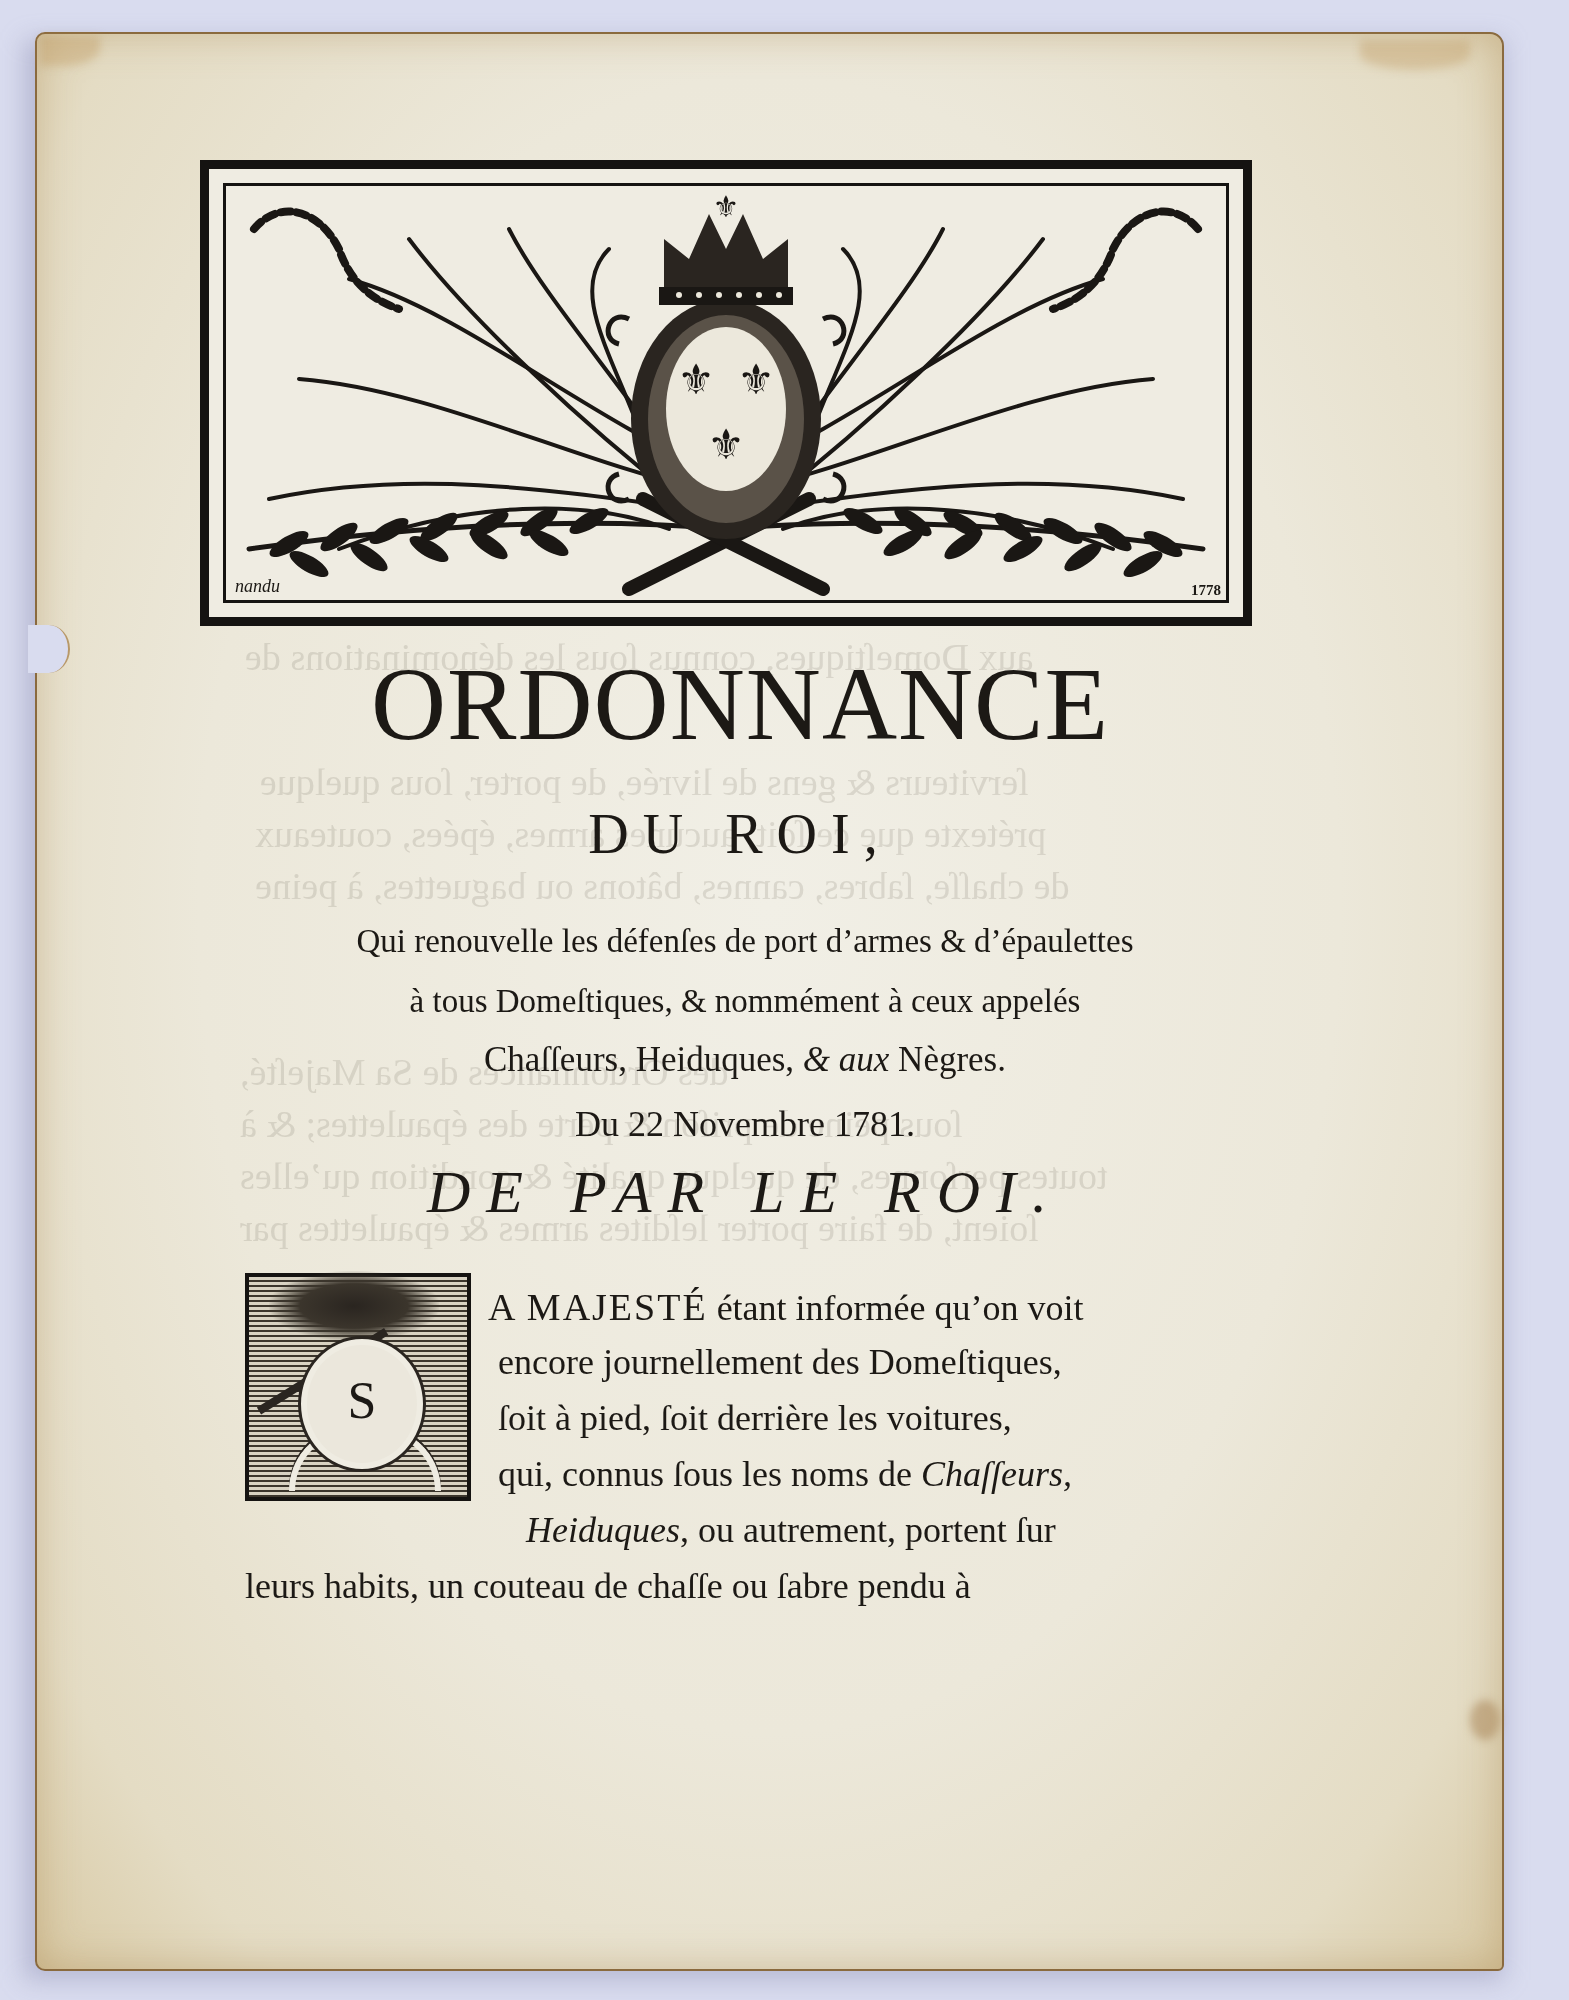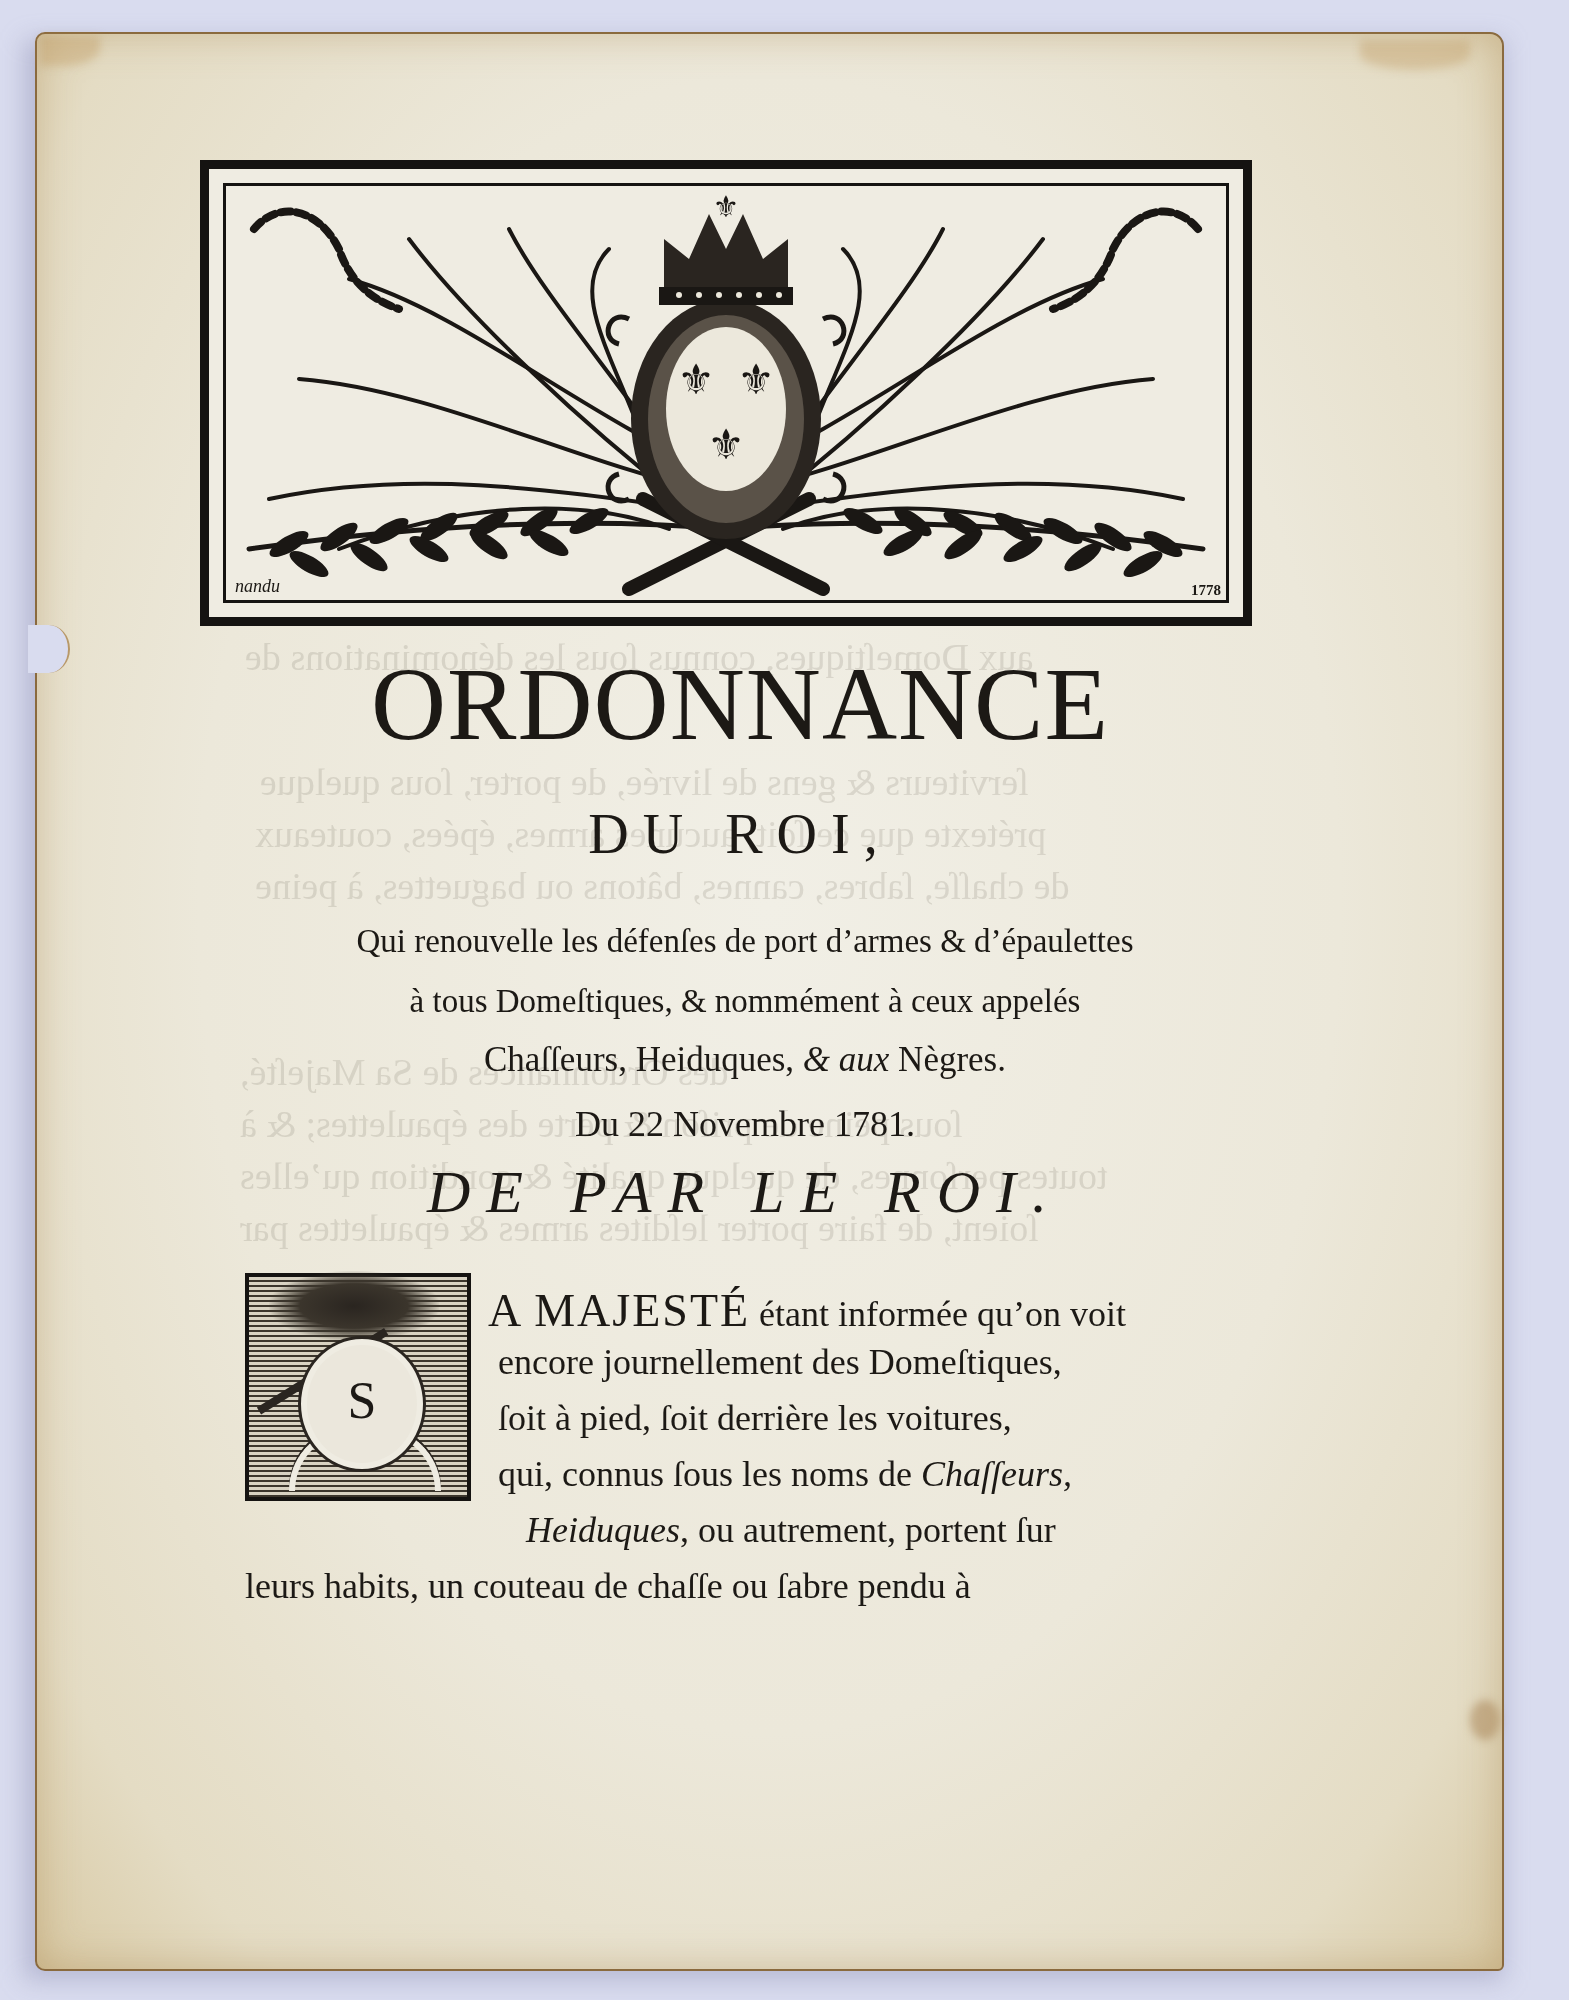--- a/index.html
+++ b/index.html
@@ -215,21 +215,21 @@
   }
 
   .body-line {
     position: absolute;
     font-size: 36px;
     line-height: 1;
     white-space: nowrap;
   }
   .body-line .caps {
     letter-spacing: 2px;
-    font-size: 46px;
+    font-size: 38px;
   }
   .body-line .it { font-style: italic; }
 </style>
 </head>
 <body>
 
 <div class="paper-shadow"></div>
 <div class="paper"></div>
 <div class="paper-notch"></div>
 <div class="stain-top-left"></div>

